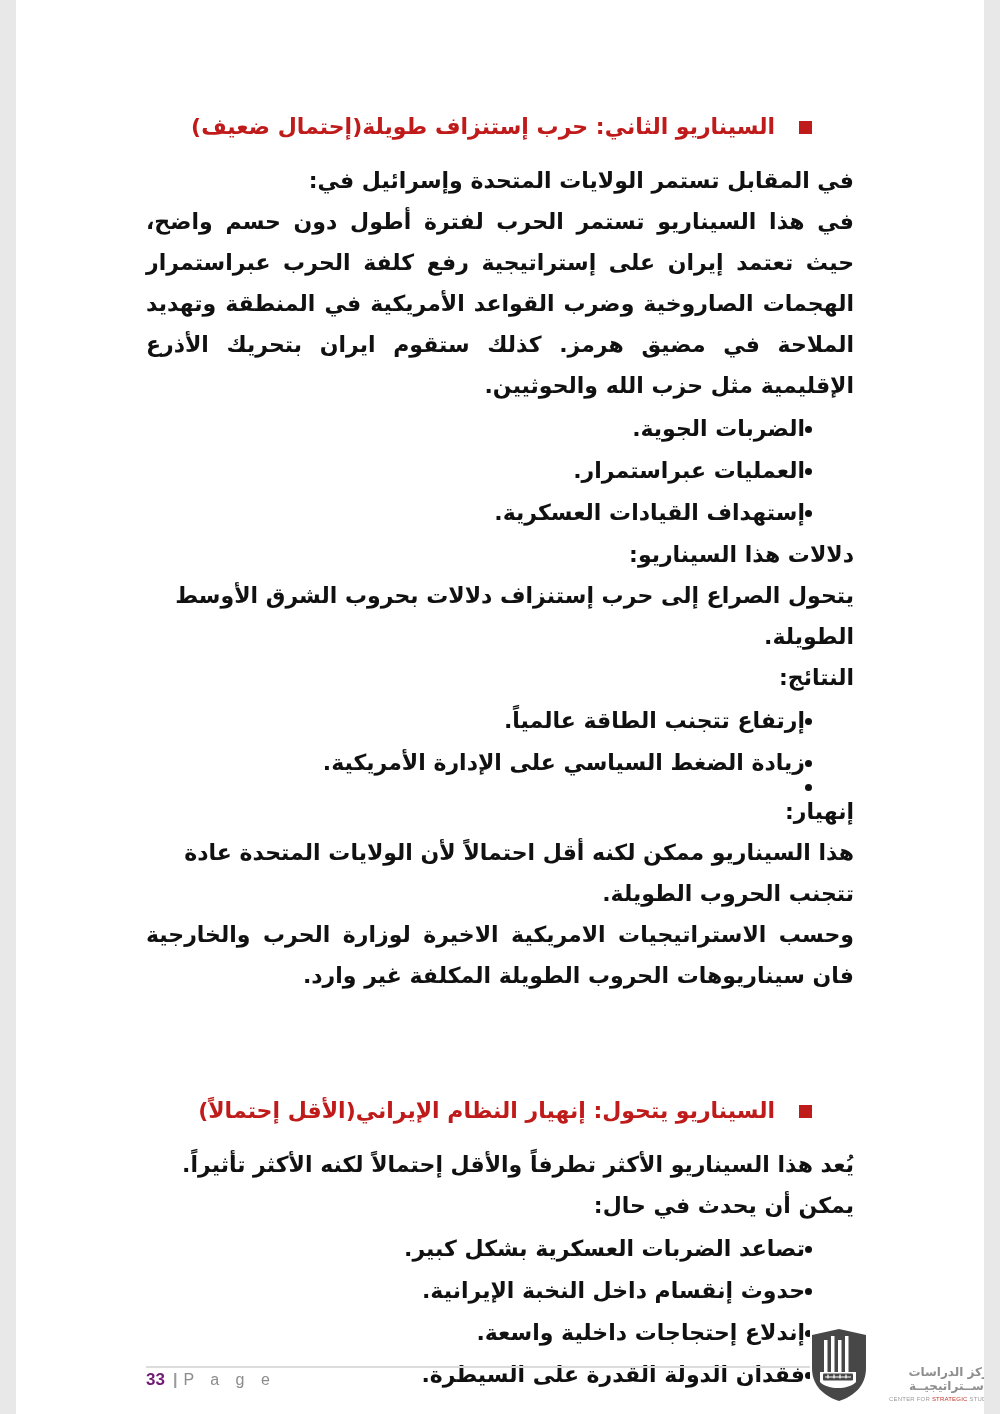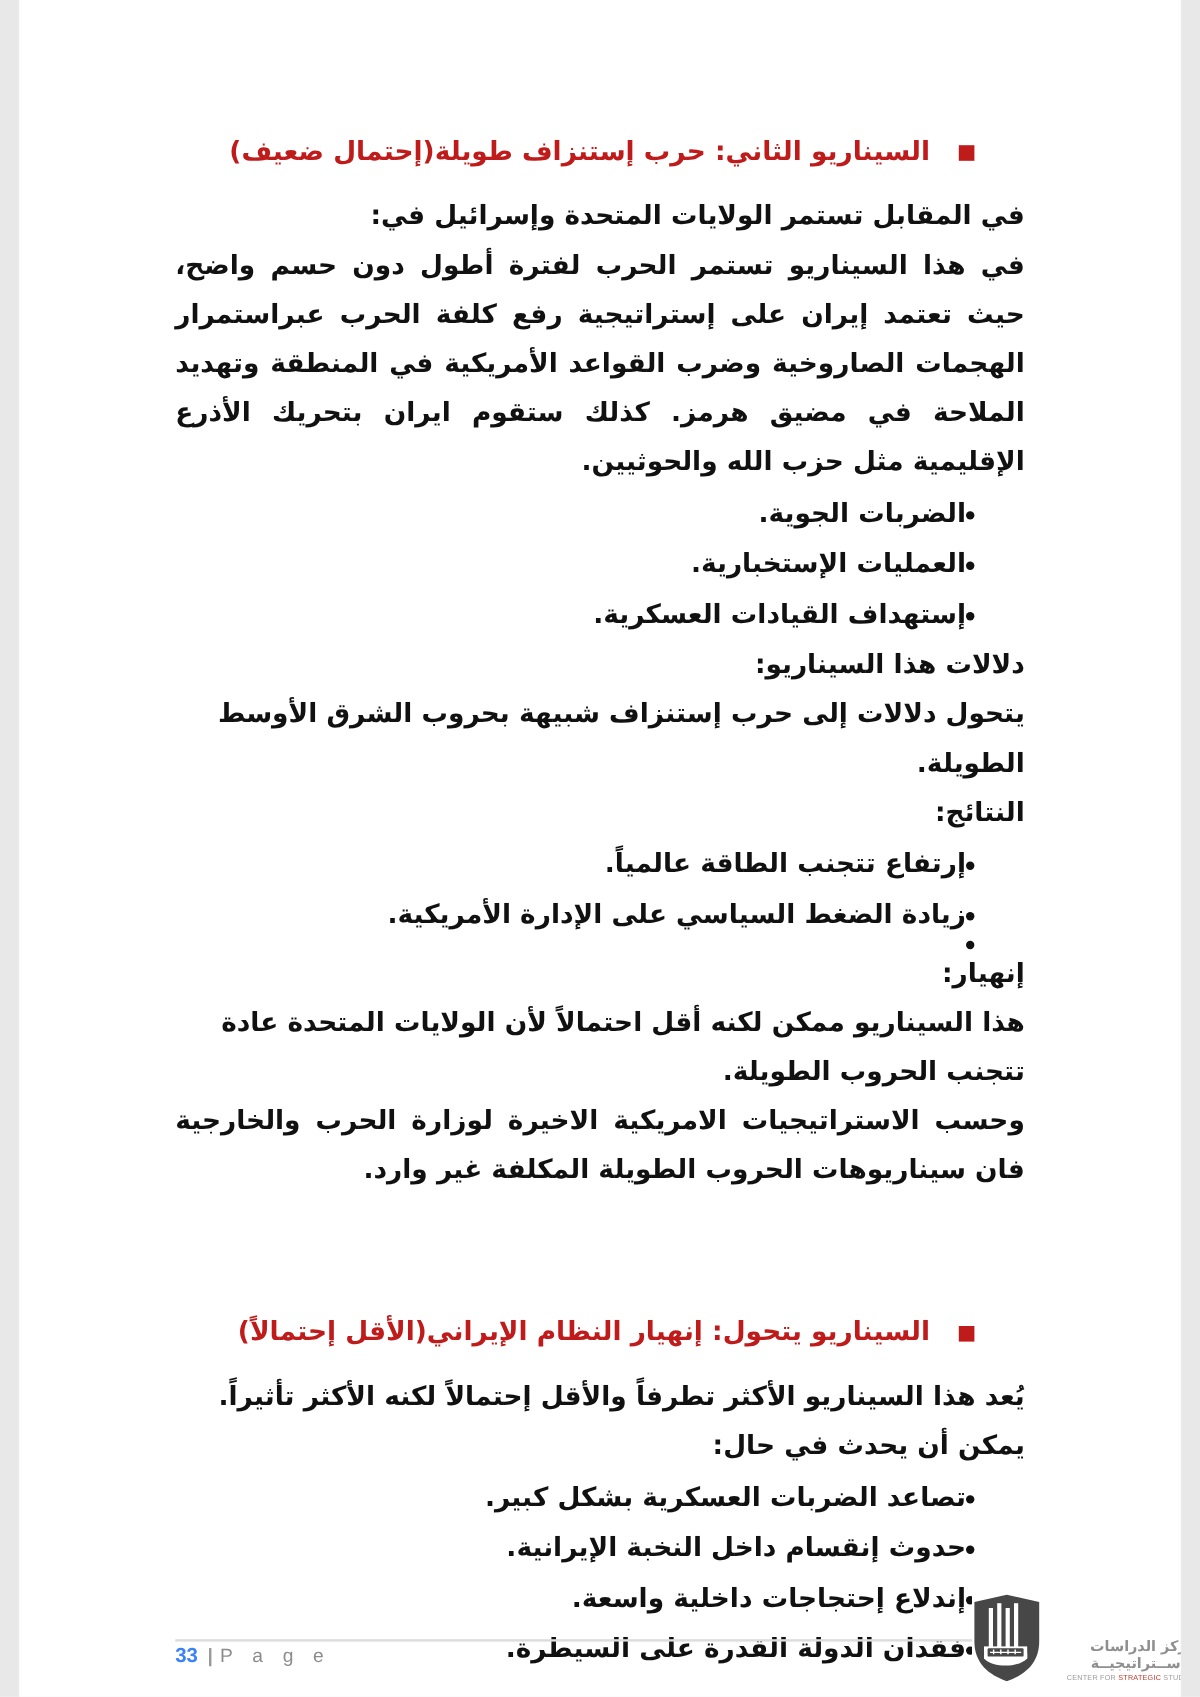--- a/index.html
+++ b/index.html
@@ -70,21 +70,21 @@
   }
   .footer-text{
     position:absolute;
     left:130px;top:1370px;
     direction:ltr;
     font-family:"Liberation Sans",sans-serif;
     font-size:16px;
     color:#8c8c8c;
     white-space:nowrap;
   }
-  .footer-text .pagenum{color:#3b82f6;font-weight:bold;font-size:17px;}
+  .footer-text .pagenum{color:#701a75;font-weight:bold;font-size:17px;}
   .footer-text .sep{color:#9a9a9a;font-weight:bold;padding:0 6px 0 8px;}
   .footer-text .pageword{letter-spacing:6px;}
   .logo{
     position:absolute;
     right:14px;top:1322px;
     width:160px;height:80px;
     display:flex;align-items:flex-end;gap:21px;
     direction:ltr;
     background:#ffffff;
   }
@@ -123,30 +123,30 @@
     <p class="para">في المقابل تستمر الولايات المتحدة وإسرائيل في:</p>
     <p class="para justified">في هذا السيناريو تستمر الحرب لفترة أطول دون حسم واضح، حيث تعتمد إيران على إستراتيجية رفع كلفة الحرب عبراستمرار الهجمات الصاروخية وضرب القواعد الأمريكية في المنطقة وتهديد الملاحة في مضيق هرمز. كذلك ستقوم ايران بتحريك الأذرع الإقليمية مثل حزب الله والحوثيين.</p>
 
     <ul class="dotlist">
       <li>
         <span class="dot"></span>
         <span>الضربات الجوية.</span>
       </li>
       <li>
         <span class="dot"></span>
-        <span>العمليات الإستخبارية.</span>
+        <span>العمليات عبراستمرار.</span>
       </li>
       <li>
         <span class="dot"></span>
         <span>إستهداف القيادات العسكرية.</span>
       </li>
     </ul>
 
     <p class="para">دلالات هذا السيناريو:</p>
-    <p class="para">يتحول دلالات إلى حرب إستنزاف شبيهة بحروب الشرق الأوسط الطويلة.</p>
+    <p class="para">يتحول الصراع إلى حرب إستنزاف دلالات بحروب الشرق الأوسط الطويلة.</p>
     <p class="para">النتائج:</p>
 
     <ul class="dotlist">
       <li>
         <span class="dot"></span>
         <span>إرتفاع تتجنب الطاقة عالمياً.</span>
       </li>
       <li>
         <span class="dot"></span>
         <span>زيادة الضغط السياسي على الإدارة الأمريكية.</span>

